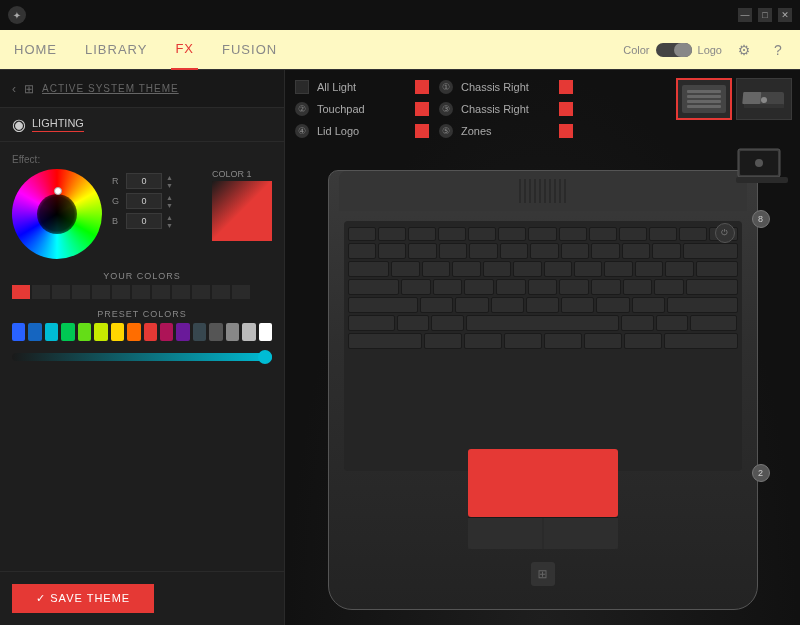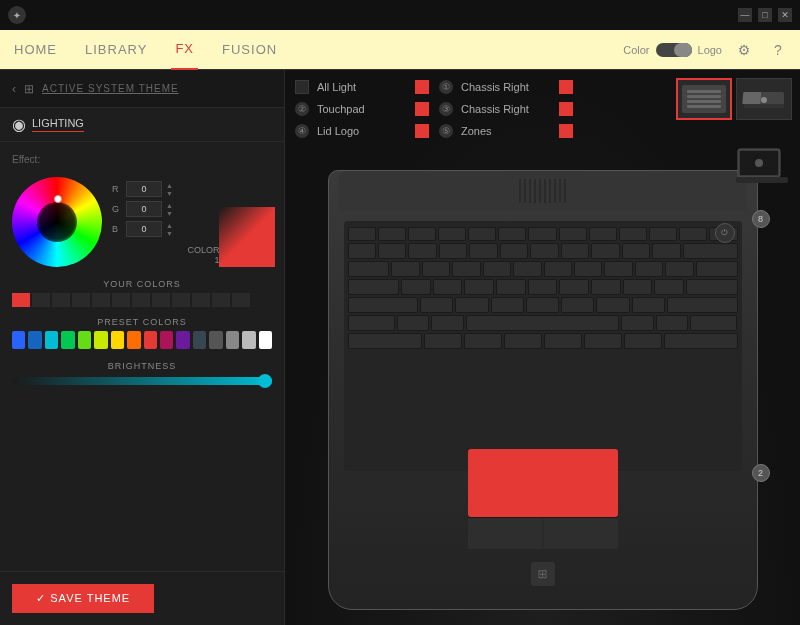--- a/index.html
+++ b/index.html
@@ -169,21 +169,21 @@
     }
 
     .sidebar-content {
       padding: 12px;
       flex: 1;
     }
     .effect-row {
       display: flex;
       align-items: flex-end;
       gap: 19px;
-      margin-bottom: 12px;
+      margin-bottom: 4px;
     }
     .effect-label {
       font-size: 10px;
       color: #666;
     }
     .effect-select {
       flex: 1;
       height: 24px;
       background: #2a2a2a;
       border: 1px solid #3a3a3a;
@@ -565,21 +565,21 @@
             <div class="rgb-row">
               <span class="rgb-label">B</span>
               <input class="rgb-input" type="text" value="0" style="">
               <div class="rgb-arrows">
                 <span class="rgb-arrow">▲</span>
                 <span class="rgb-arrow">▼</span>
               </div>
             </div>
           </div>
         </div>
-        <div style="display:flex;flex-direction:row;align-items:flex-end;">
+        <div style="display:flex;flex-direction:column;align-items:flex-start;">
           <div class="color1-label">COLOR 1</div>
           <div class="color1-preview">
             <div class="color1-preview-inner"></div>
           </div>
         </div>
       </div>
 
       <div class="your-colors-label">YOUR COLORS</div>
       <div class="your-colors-row">
         <div class="color-swatch active-swatch" style="background:#e53935;"></div>
@@ -609,21 +609,20 @@
         <div class="preset-swatch" style="background:#e53935;"></div>
         <div class="preset-swatch" style="background:#ad1457;"></div>
         <div class="preset-swatch" style="background:#6a1a9a;"></div>
         <div class="preset-swatch" style="background:#37474f;"></div>
         <div class="preset-swatch" style="background:#555;"></div>
         <div class="preset-swatch" style="background:#888;"></div>
         <div class="preset-swatch" style="background:#bbb;"></div>
         <div class="preset-swatch" style="background:#fff;"></div>
       </div>
 
-      <div class="brightness-label">BRIGHTNESS</div>
       <div class="brightness-track">
         <div class="brightness-thumb"></div>
       </div>
     </div>
 
     <div class="save-btn-container">
       <button class="save-btn">✓ SAVE THEME</button>
     </div>
   </div>
 

